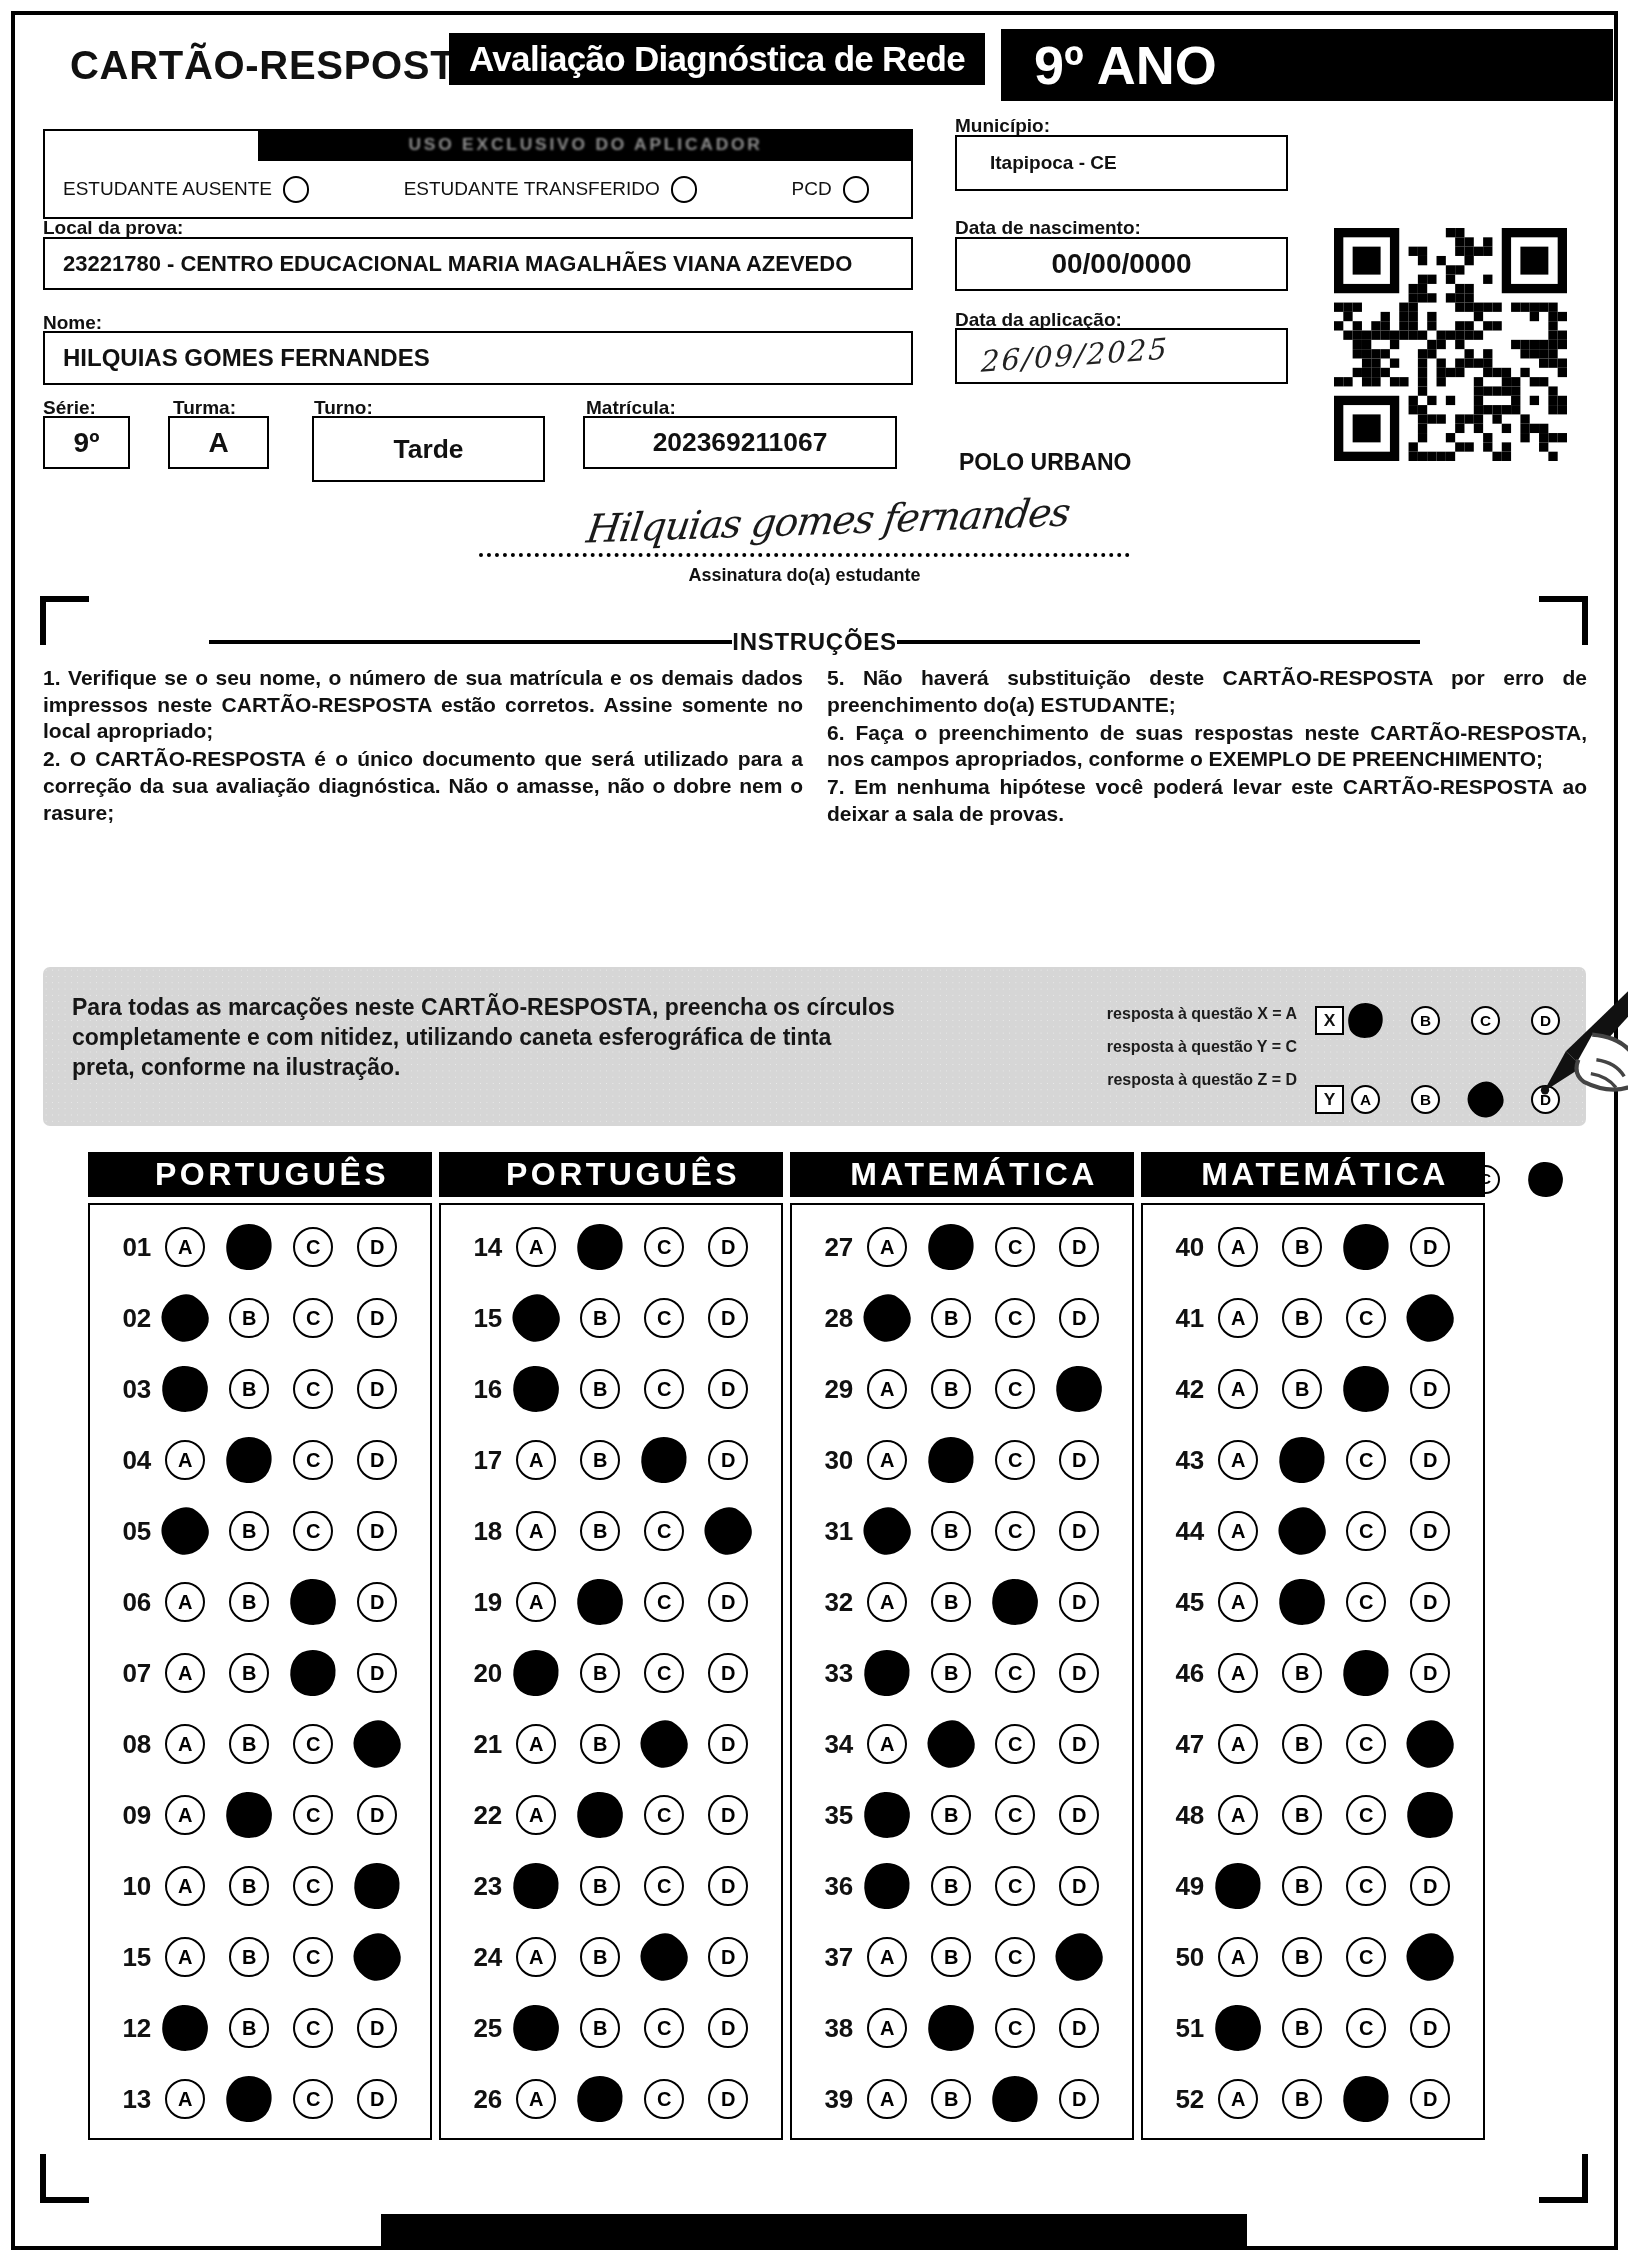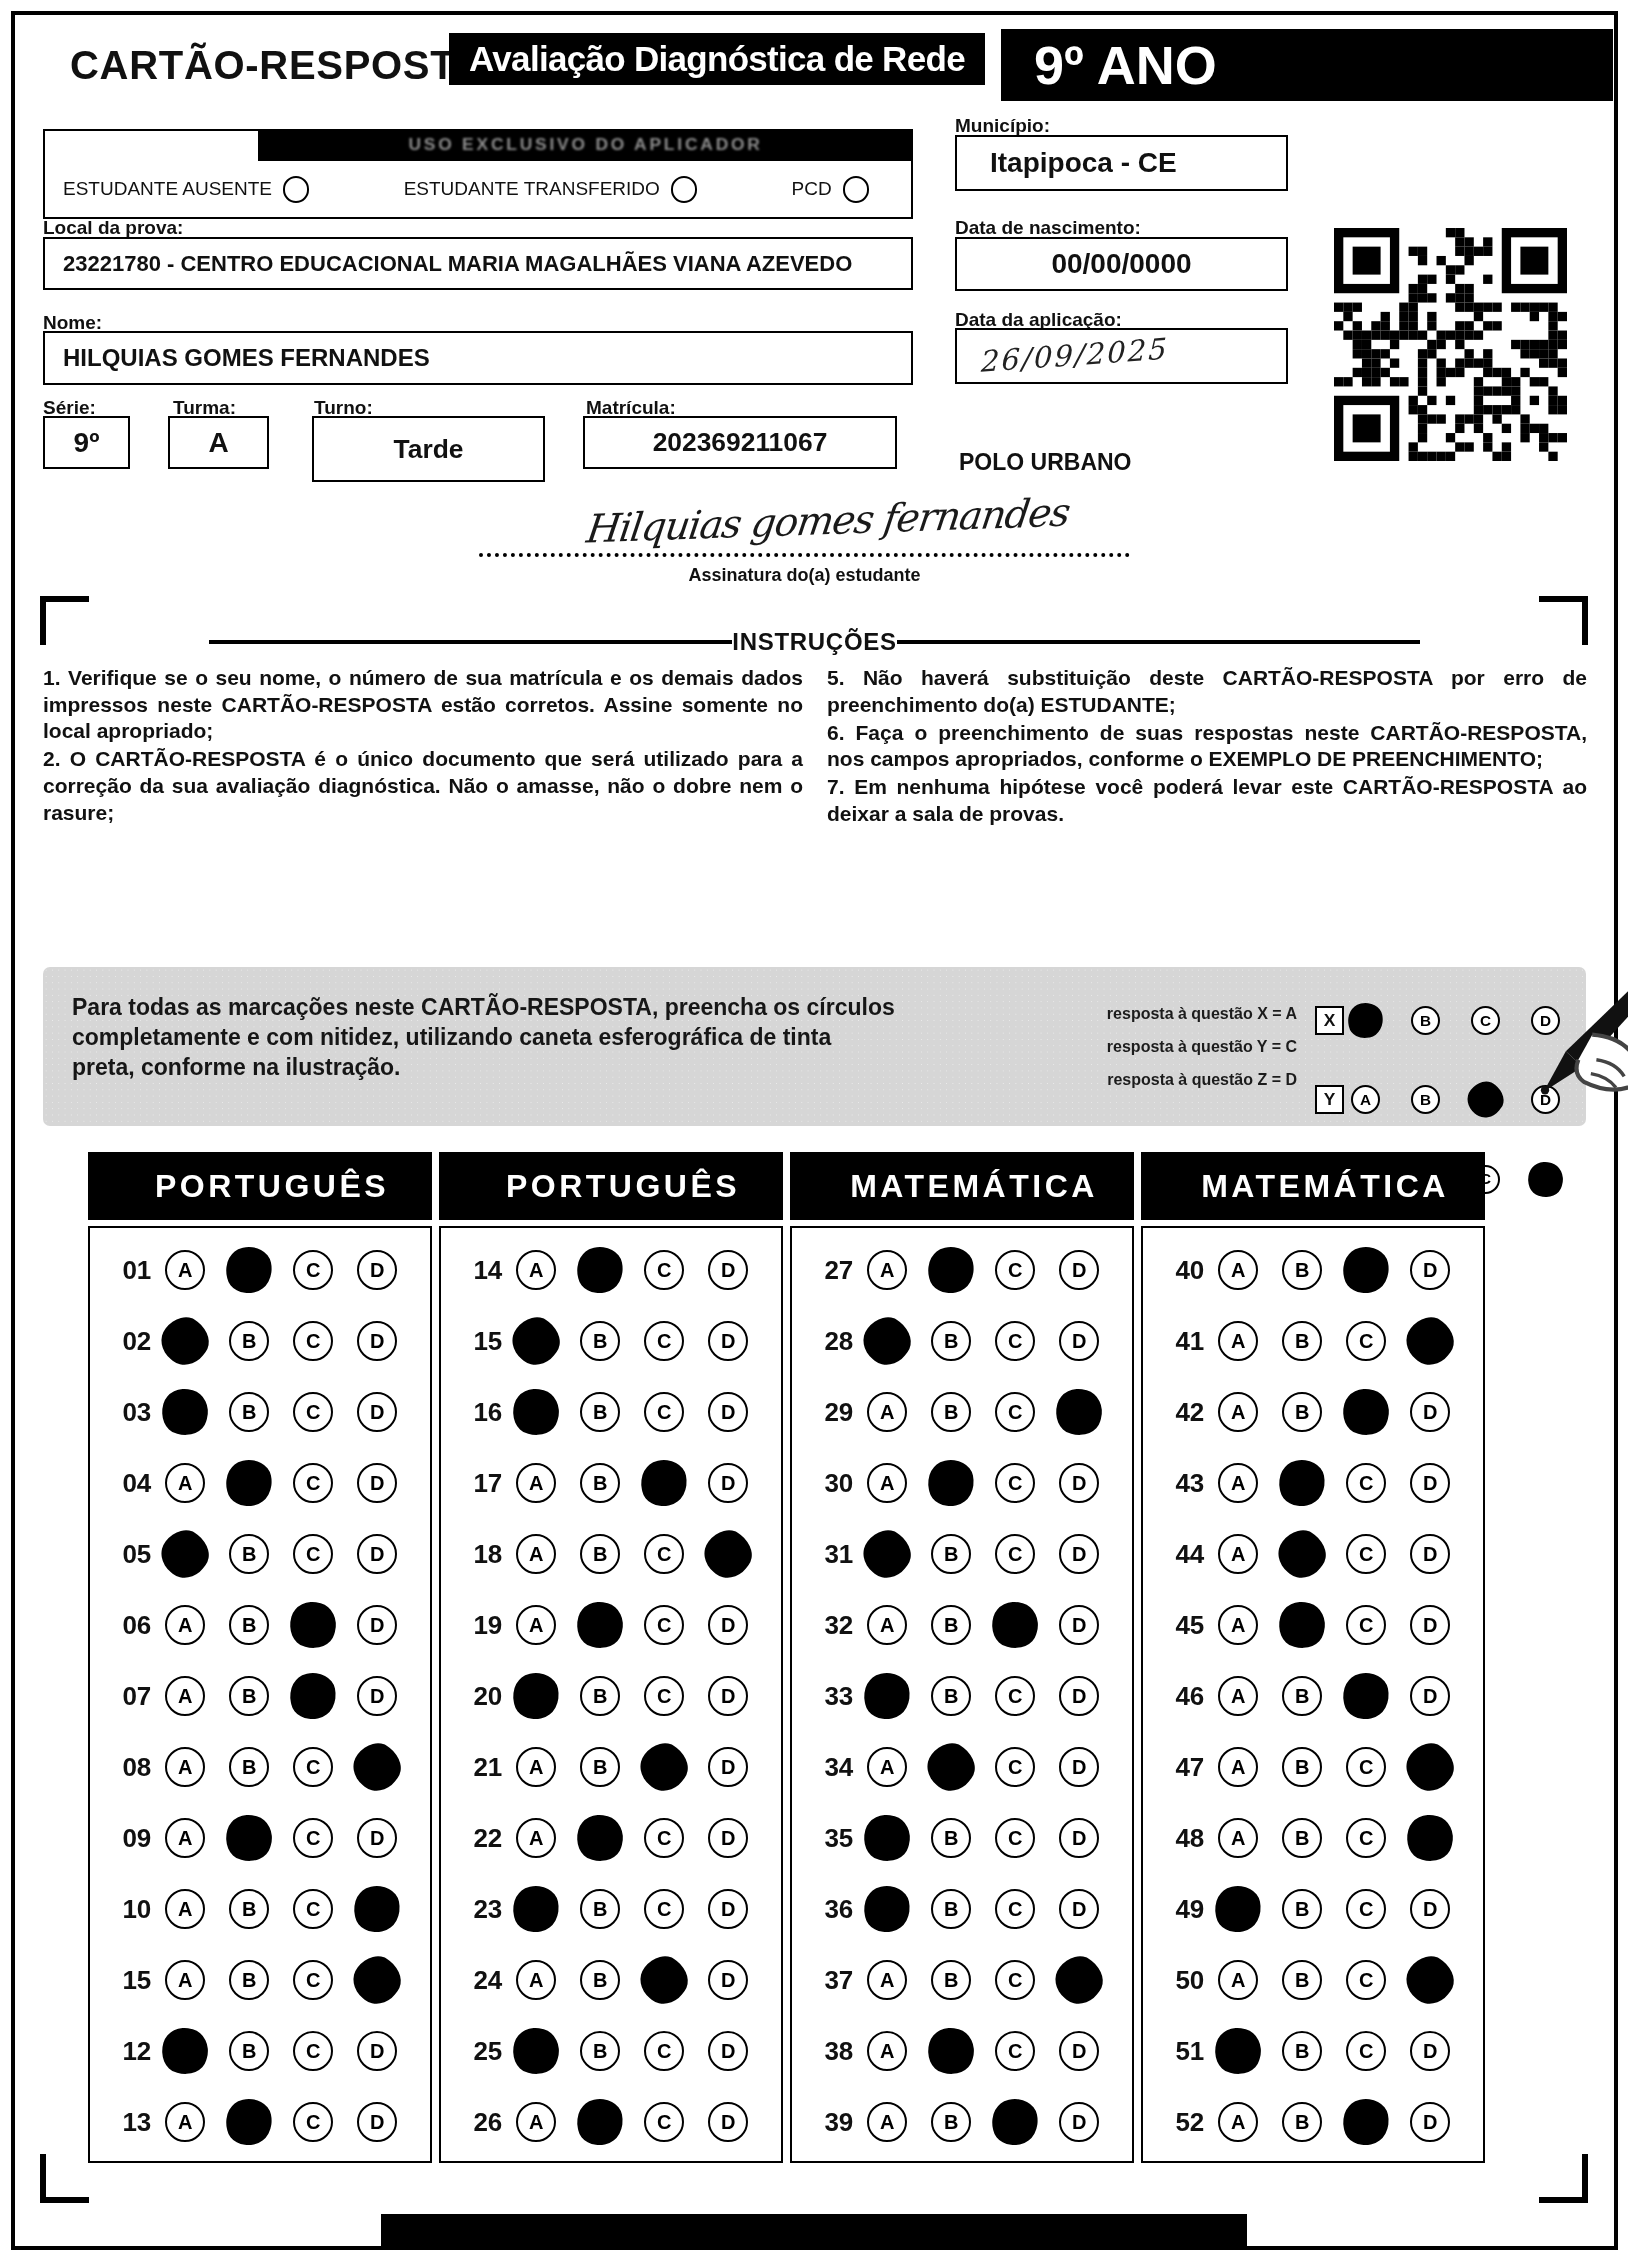--- a/index.html
+++ b/index.html
@@ -41,21 +41,21 @@
   .lbl-serie { left:43px;  top:397px; }
   .lbl-turma { left:173px; top:397px; }
   .lbl-turno { left:314px; top:397px; }
   .lbl-matricula { left:586px; top:397px; }
   .box-serie { left:43px;  top:416px; width:87px; height:53px; font-size:28px; justify-content:center; }
   .box-turma { left:168px; top:416px; width:101px; height:53px; font-size:28px; justify-content:center; }
   .box-turno { left:312px; top:416px; width:233px; height:66px; font-size:26.4px; justify-content:center; }
   .box-matricula { left:583px; top:416px; width:314px; height:53px; font-size:26.4px; justify-content:center; }
 
   .lbl-municipio { left:955px; top:115px; }
-  .box-municipio { left:955px; top:135px; width:333px; height:56px; font-size:28px; padding-left:33px; }
+  .box-municipio { left:955px; top:135px; width:333px; height:56px; font-size:19px; padding-left:33px; }
   .lbl-nascimento { left:955px; top:217px; }
   .box-nascimento { left:955px; top:237px; width:333px; height:54px; font-size:28px; justify-content:center; }
   .lbl-aplicacao { left:955px; top:309px; }
   .box-aplicacao { left:955px; top:328px; width:333px; height:56px; }
   .handwritten-date { font-family:"DejaVu Serif", serif; font-style:italic; font-size:29px; font-weight:normal;
                       color:#222; transform:rotate(-4deg) skewX(-6deg); padding-left:24px; letter-spacing:2.1px; }
   .polo { position:absolute; left:959px; top:449px; font-size:23px; font-weight:bold; }
 
   .qr { position:absolute; left:1334px; top:228px; width:233px; height:233px; }
 
@@ -106,21 +106,21 @@
   .bubble.filled { background:#000; border-color:#000; }
   .bubble.filled .bletter { visibility:hidden; }
   .bubble.filled::before { content:""; position:absolute; inset:-4.9px; background:#000;
                            border-radius:46% 54% 49% 51% / 55% 45% 57% 43%; transform:rotate(-12deg); }
   .q-row:nth-child(3n) .bubble.filled::before { transform:rotate(16deg); border-radius:52% 48% 55% 45% / 47% 53% 44% 56%; }
   .q-row:nth-child(3n+2) .bubble.filled::before { transform:rotate(38deg); border-radius:44% 56% 47% 53% / 57% 43% 52% 48%; }
 
   
   .answer-area { position:absolute; left:88px; top:1152px; display:flex; gap:7px; }
   .answer-section { width:344px; }
-  .sec-header { height:68px; background:#000; color:#fff; display:flex; align-items:center; justify-content:center;
+  .sec-header { height:45px; background:#000; color:#fff; display:flex; align-items:center; justify-content:center;
                 font-size:32px; font-weight:bold; letter-spacing:3.5px;padding-left:24px; }
   .sec-box { margin-top:5.6px; border:2.8px solid #000; height:937px; padding:7px 0 0 15.3px; }
   .q-row { height:71px; display:flex; align-items:center; }
   .q-num { width:46px; text-align:right; font-size:26px; font-weight:bold; margin-right:14px; flex:none; }
   .q-row .bubble { margin-right:24px; }
 
   
   .footer-bar { position:absolute; left:381px; top:2214px; width:866px; height:36px; background:#000; }
 </style>
 </head>

